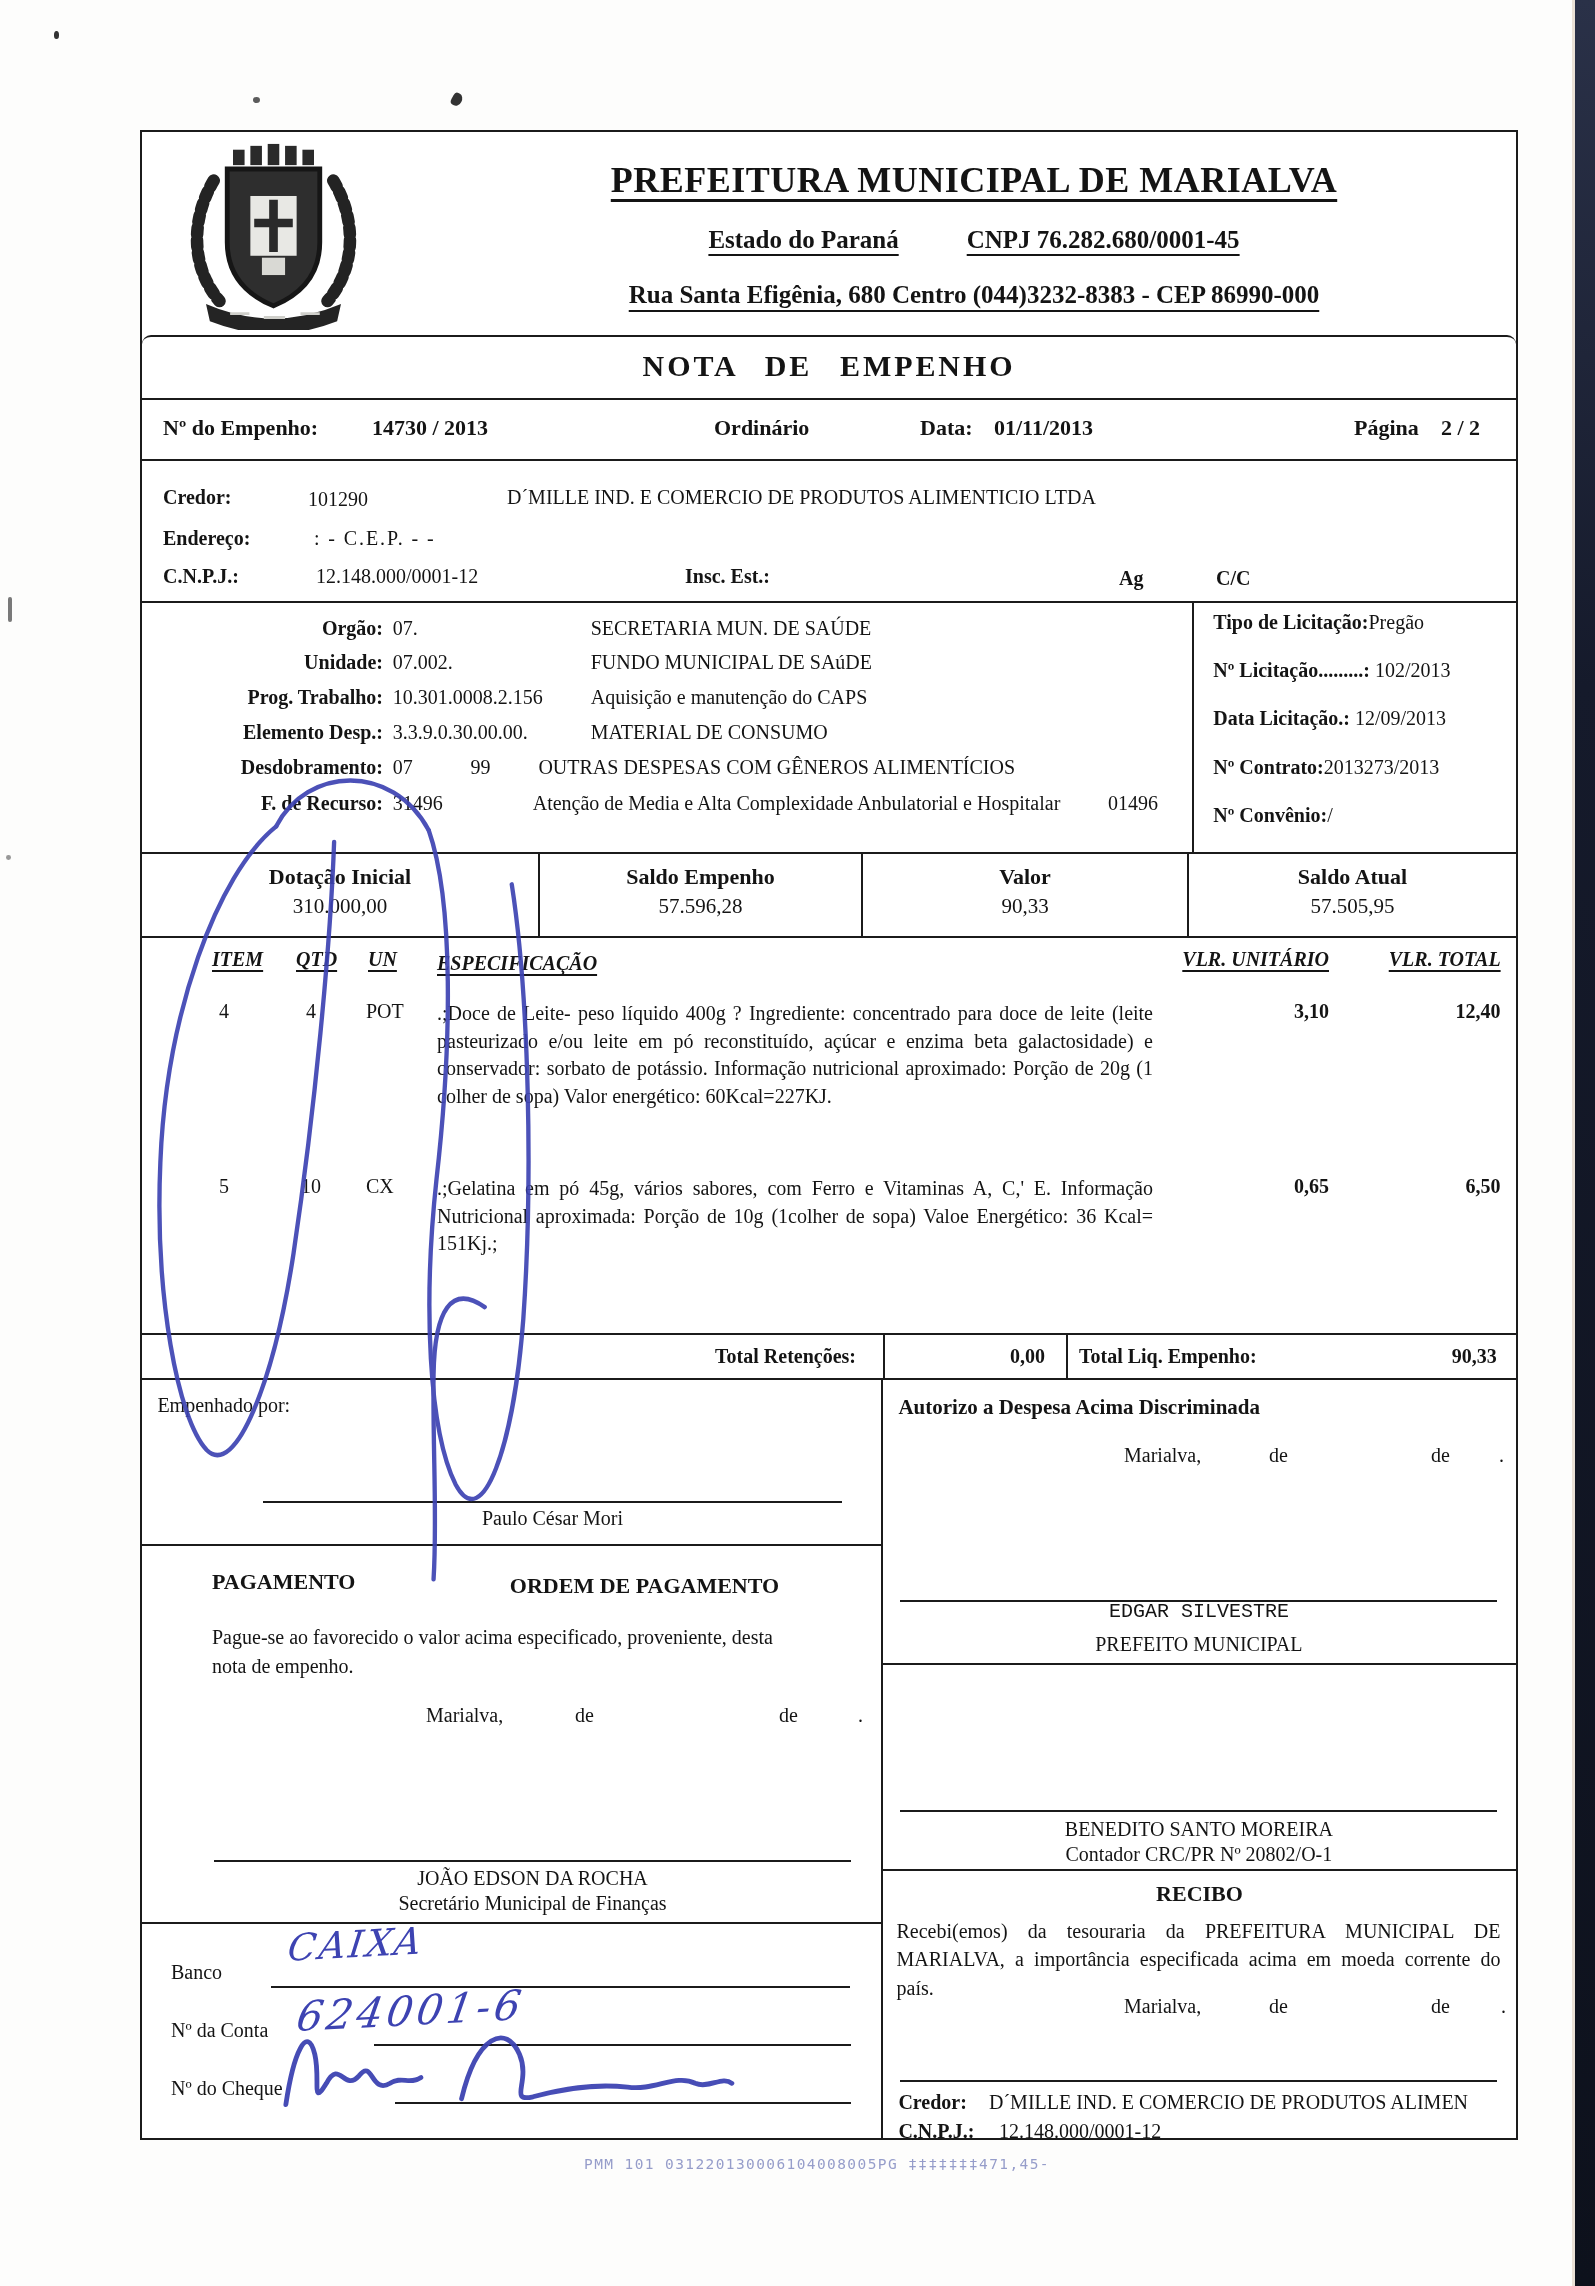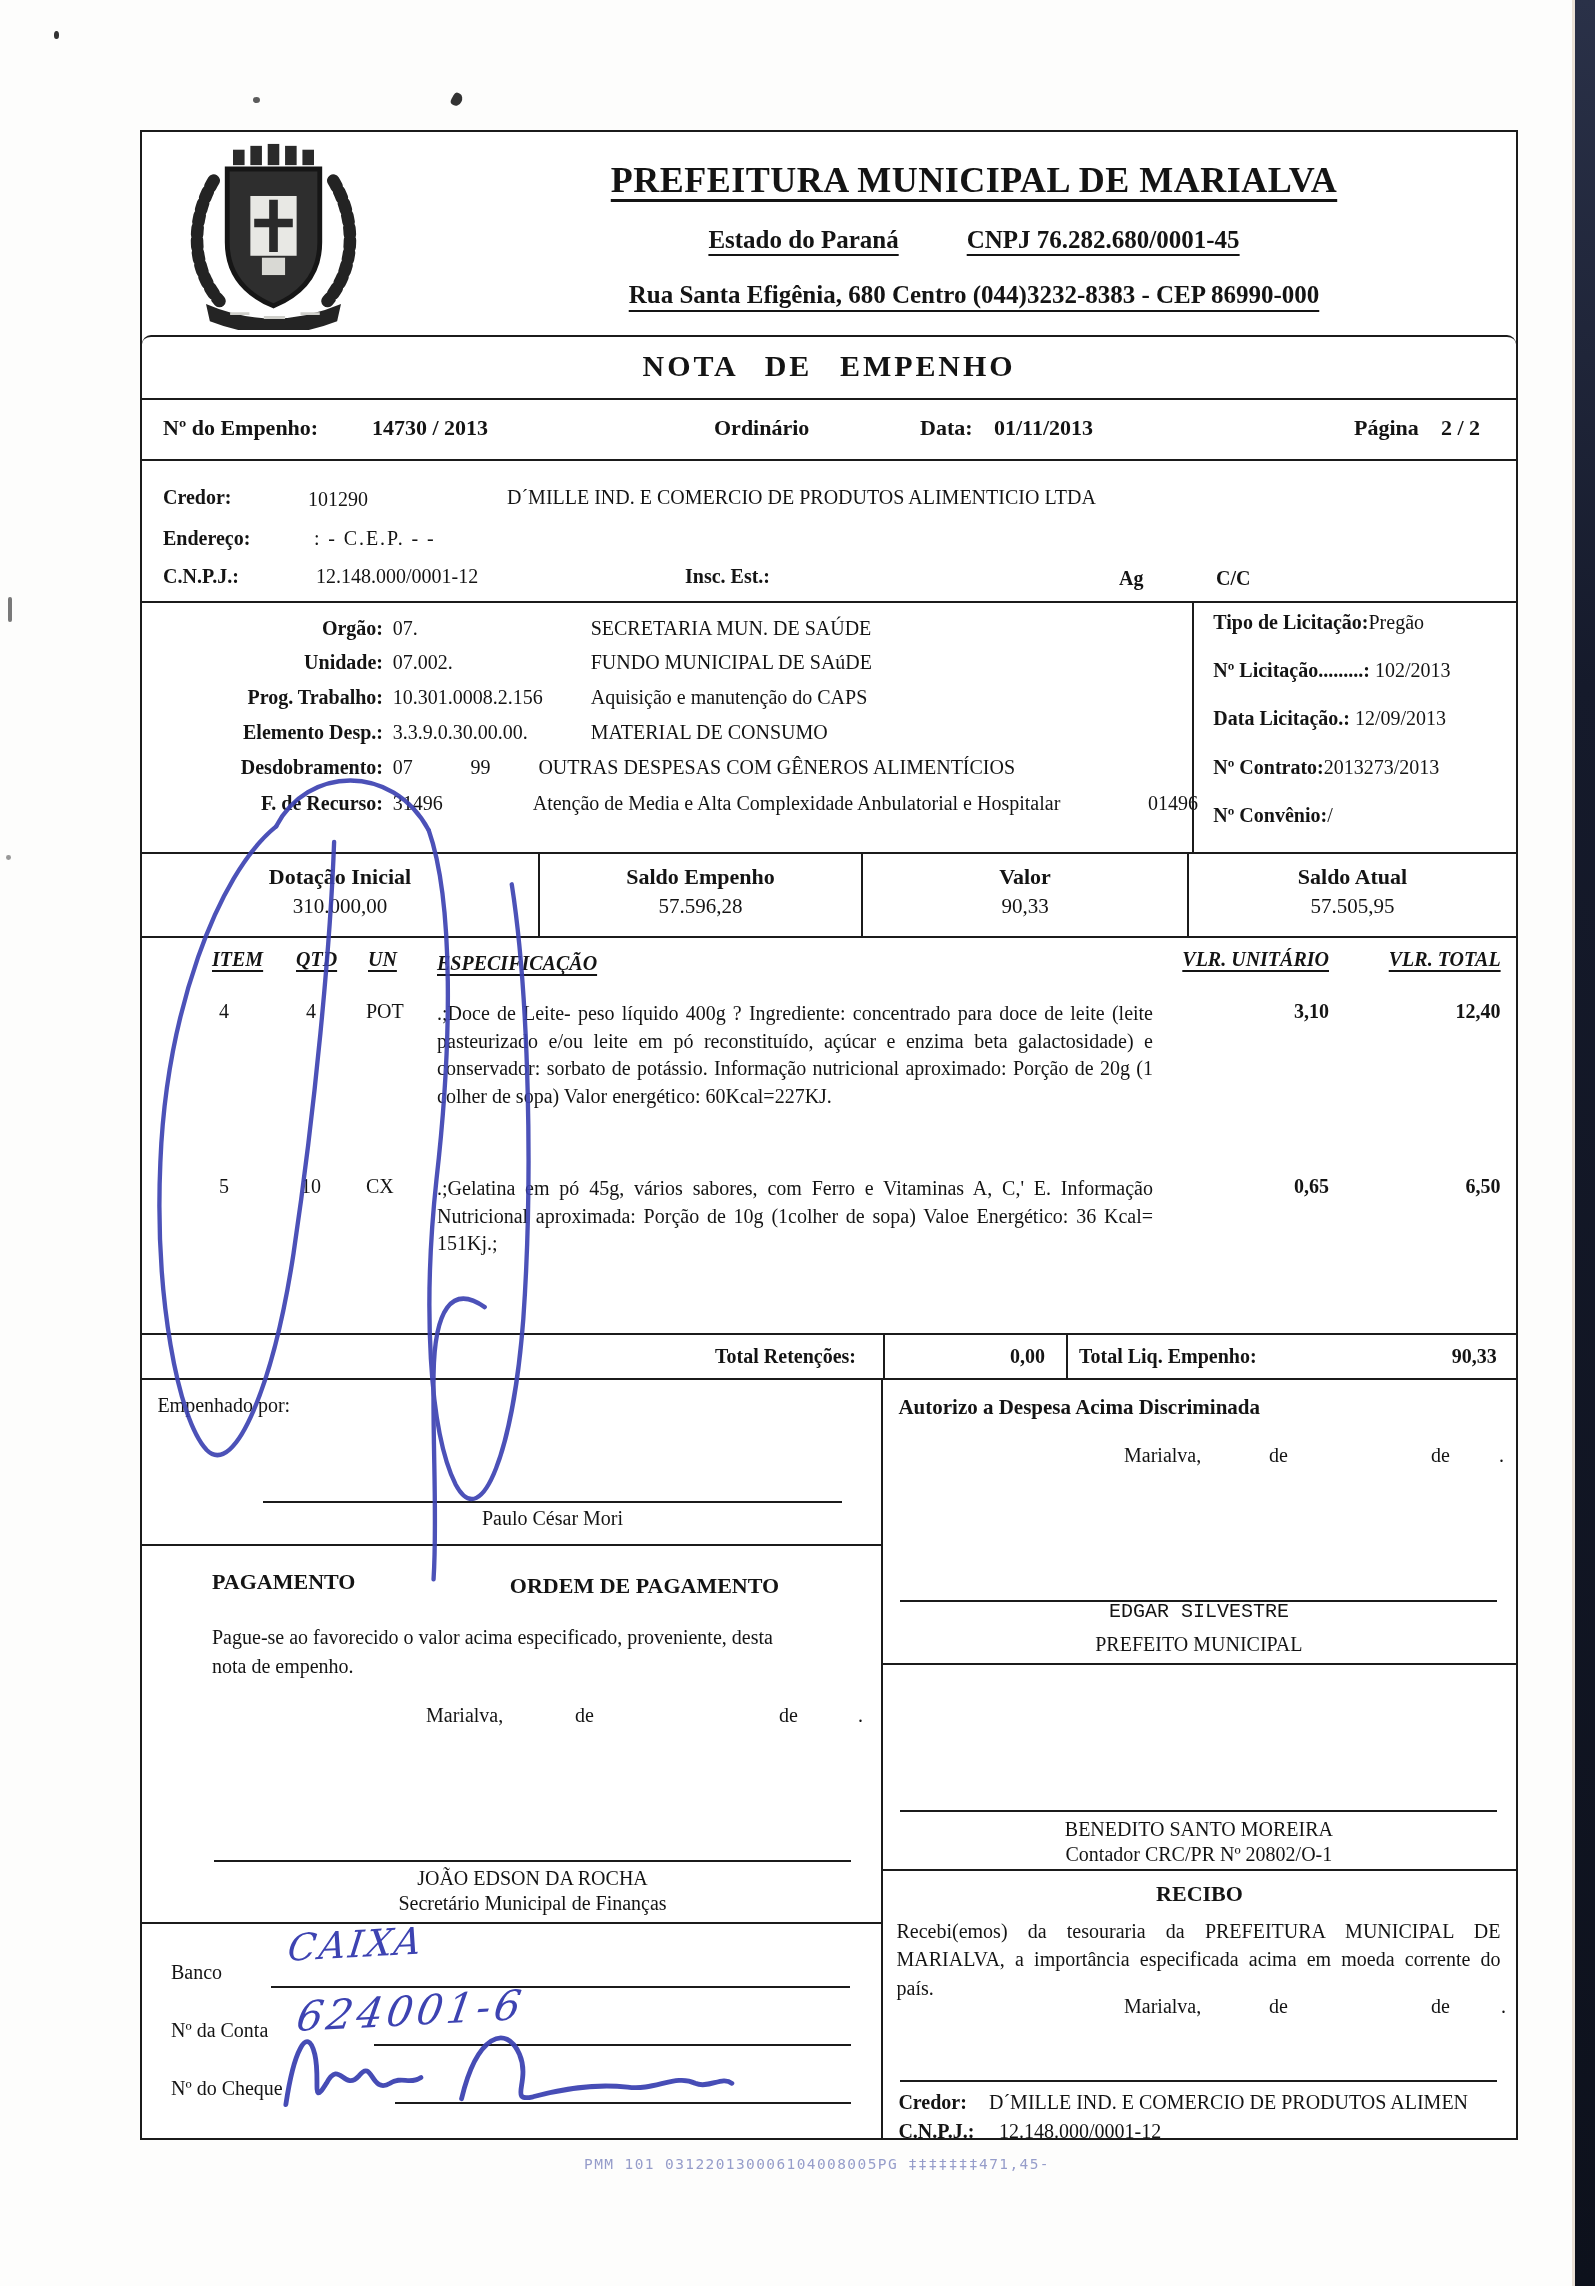--- a/index.html
+++ b/index.html
@@ -166,21 +166,21 @@
           <span class="blabel">Prog. Trabalho:</span><span class="bcode">10.301.0008.2.156</span><span>Aquisição e manutenção do CAPS</span>
         </div>
         <div class="brow" style="top:118px;">
           <span class="blabel">Elemento Desp.:</span><span class="bcode">3.3.9.0.30.00.00.</span><span>MATERIAL DE CONSUMO</span>
         </div>
         <div class="brow" style="top:153px;">
           <span class="blabel">Desdobramento:</span><span class="bcode sm">07</span><span class="bcode sm">99</span><span>OUTRAS DESPESAS COM GÊNEROS ALIMENTÍCIOS</span>
         </div>
         <div class="brow" style="top:189px;">
           <span class="blabel">F. de Recurso:</span><span class="bcode" style="width:140px;">31496</span><span>Atenção de Media e Alta Complexidade Anbulatorial e Hospitalar</span>
-          <span class="abs" style="left:966px;top:0;margin-left:40px;">01496</span>
+          <span class="abs" style="left:966px;top:0;">01496</span>
         </div>
       </div>
       <div class="budget-right">
         <div class="lrow" style="top:7.7px;"><span class="lab">Tipo de Licitação:</span><span>Pregão</span></div>
         <div class="lrow" style="top:56px;"><span class="lab">Nº Licitação.........:</span> <span>102/2013</span></div>
         <div class="lrow" style="top:104px;"><span class="lab">Data Licitação.:</span> <span>12/09/2013</span></div>
         <div class="lrow" style="top:153px;"><span class="lab">Nº Contrato:</span><span>2013273/2013</span></div>
         <div class="lrow" style="top:201px;"><span class="lab">Nº Convênio:</span><span>/</span></div>
       </div>
     </div>

